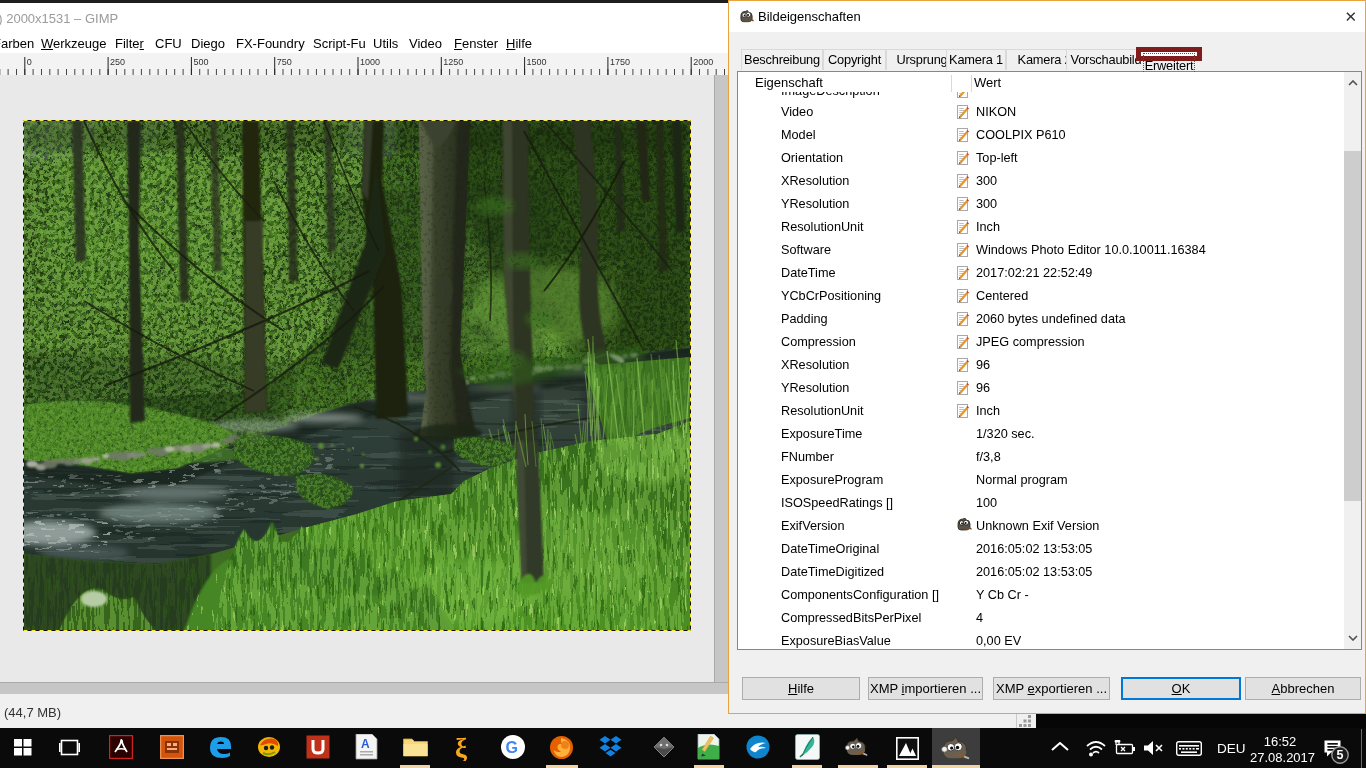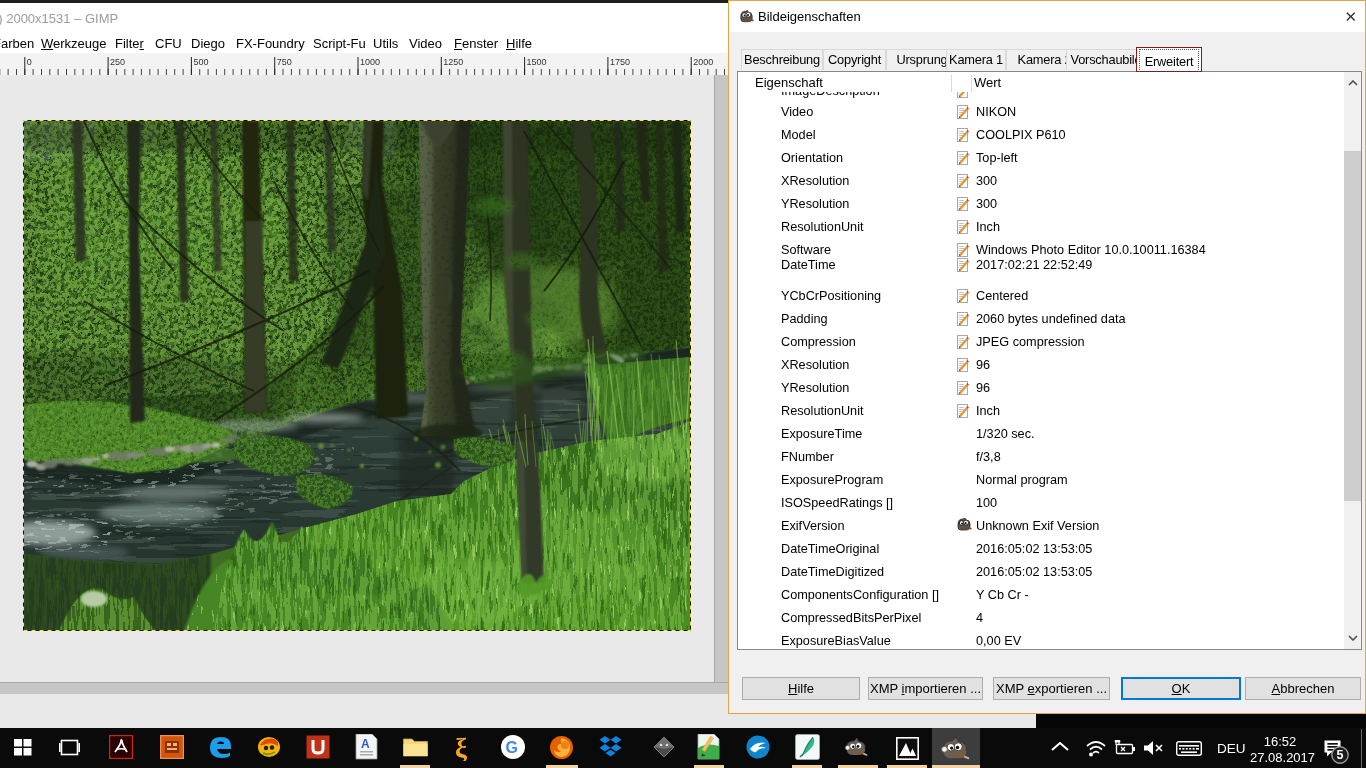--- a/index.html
+++ b/index.html
@@ -17,21 +17,21 @@
   #photo { position:absolute; left:24px; top:46px; width:666px; height:509px; }
   #hscroll { position:absolute; left:0; top:682px; width:1036px; height:12px; background:#c6c6c6; border-top:1px solid #a9a9a9;}
   #statusbar { position:absolute; left:0; top:694px; width:1036px; height:34px; background:#f0f0f0; }
   #statusbar .mb { position:absolute; left:4px; top:11px; font-size:13px; color:#333; }
   
   #dlg { position:absolute; left:728px; top:0; width:638px; height:714px; background:#f0f0f0; border:1px solid #e8a33d; }
   #dlg .titlebar { position:absolute; left:0; top:0; width:636px; height:31px; background:#ffffff; }
   #dlg .title { position:absolute; left:29px; top:8px; font-size:13px; color:#000; }
   #dlg .close { position:absolute; right:8px; top:7px; font-size:15px; color:#333; }
   .tab { position:absolute; top:48px; height:21px; background:#f0f0f0; border:1px solid #d9d9d9; border-bottom:none; font-size:12.8px; letter-spacing:-0.2px; color:#000; text-align:center; line-height:20px; }
-  #tab-active { top:46px; height:25px; background:#ffffff; border:1px solid #7f1d1d; z-index:3; line-height:22px;}
+  #tab-active { top:46px; height:14px; background:#ffffff; border:5px solid #7f1d1d; z-index:3; line-height:22px;}
   #tblwrap { position:absolute; left:8px; top:70px; width:625px; height:579px; background:#ffffff; border:1px solid #828790; overflow:hidden; }
   .hdr { position:absolute; left:0; top:0; width:606px; height:20px; background:#ffffff; z-index:5; }
   .hdr .h1 { position:absolute; left:17px; top:3px; font-size:13px; }
   .hdr .h2 { position:absolute; left:236px; top:3px; font-size:13px; }
   .vline { position:absolute; top:3px; width:1px; height:17px; background:#d9d9d9; }
   #rows { position:absolute; left:0; top:0px; width:606px; }
   .row { position:absolute; left:0; width:606px; height:23px; }
   .row .k { position:absolute; left:43px; top:4px; font-size:12.7px; color:#000; }
   .row .v { position:absolute; left:238px; top:4px; font-size:12.7px; color:#000; }
   .row svg { position:absolute; left:217px; top:3px; }
@@ -617,20 +617,34 @@
 <rect width="666" height="509" fill="#203018" opacity="0.05"></rect>
 </svg>
 <svg width="668" height="511" viewBox="0 0 668 511" style="position:absolute;left:-1px;top:-1px;">
 <rect x="0.5" y="0.5" width="667" height="510" fill="none" stroke="#111" stroke-width="1"></rect>
 <rect x="0.5" y="0.5" width="667" height="510" fill="none" stroke="#f5e93e" stroke-width="1" stroke-dasharray="4 4"></rect>
 </svg>
       </div>
     </div>
     <div style="position:absolute;left:714px;top:75px;width:14px;height:607px;background:#c6c6c6;border-left:1px solid #a9a9a9;"></div>
     <div id="hscroll"></div>
+    <div id="statusbar">
+        <span class="mb">(44,7 MB)</span>
+      <div style="position:absolute;left:1016px;top:20px;width:1px;height:14px;background:#c9c9c9;"></div>
+      <svg style="position:absolute;left:1019px;top:21px;" width="14" height="12" viewBox="0 0 14 12">
+          <g fill="#9a9a9a">
+            <rect x="9" y="0" width="3" height="3"></rect>
+            <rect x="9" y="4.5" width="3" height="3"></rect>
+            <rect x="9" y="9" width="3" height="3"></rect>
+            <rect x="4.5" y="4.5" width="3" height="3"></rect>
+            <rect x="4.5" y="9" width="3" height="3"></rect>
+            <rect x="0" y="9" width="3" height="3"></rect>
+          </g>
+        </svg>
+    </div>
   </div>
   <div id="gap-black"></div>
   <div id="dlg">
     <div class="titlebar">
       <svg style="position:absolute;left:9px;top:9px;" width="17" height="14" viewBox="0 0 18 14">
           <path d="M3 6 Q3 1 8 1 L10 0 L11 2 Q15 2 15 6 L15 9 Q15 12 10 12 L6 12 Q3 12 3 9 Z" fill="#5d5247" stroke="#2e2820" stroke-width="0.8"></path>
           <circle cx="6.6" cy="5" r="2.3" fill="#fff" stroke="#222" stroke-width="0.7"></circle>
           <circle cx="11" cy="4.6" r="2.5" fill="#fff" stroke="#222" stroke-width="0.7"></circle>
           <circle cx="7" cy="5.4" r="1" fill="#111"></circle>
           <circle cx="10.6" cy="5" r="1.1" fill="#111"></circle>
@@ -757,21 +771,21 @@
               <rect x="4.2" y="4" width="4.6" height="0.9" fill="#b8b8b8"></rect>
               <rect x="4.2" y="6" width="5.6" height="0.9" fill="#b8b8b8"></rect>
               <rect x="4.2" y="8" width="4.6" height="0.9" fill="#b8b8b8"></rect>
               <rect x="4.2" y="10" width="3.6" height="0.9" fill="#c4c4c4"></rect>
               <polygon points="4.4,12.2 11.4,4 13.1,5.5 6.3,13.6 3.9,14.1" fill="#e6962e"></polygon>
               <polygon points="11.4,4 13.1,5.5 14,4.4 12.4,2.9" fill="#cb3837"></polygon>
               <polygon points="4.4,12.2 5.6,13.3 3.9,14.1" fill="#4a3a28"></polygon>
             </svg>
             <span class="v">Windows Photo Editor 10.0.10011.16384</span>
           </div>
-        <div class="row" style="top:182px;padding-left:17px;">
+        <div class="row" style="top:190px;padding-left:17px;">
             <span class="k">DateTime</span>
             <svg width="16" height="16" viewBox="0 0 16 16">
               <rect x="2.5" y="1.5" width="10" height="13" fill="#fff" stroke="#a8a8a8"></rect>
               <rect x="4.2" y="4" width="4.6" height="0.9" fill="#b8b8b8"></rect>
               <rect x="4.2" y="6" width="5.6" height="0.9" fill="#b8b8b8"></rect>
               <rect x="4.2" y="8" width="4.6" height="0.9" fill="#b8b8b8"></rect>
               <rect x="4.2" y="10" width="3.6" height="0.9" fill="#c4c4c4"></rect>
               <polygon points="4.4,12.2 11.4,4 13.1,5.5 6.3,13.6 3.9,14.1" fill="#e6962e"></polygon>
               <polygon points="11.4,4 13.1,5.5 14,4.4 12.4,2.9" fill="#cb3837"></polygon>
               <polygon points="4.4,12.2 5.6,13.3 3.9,14.1" fill="#4a3a28"></polygon>

